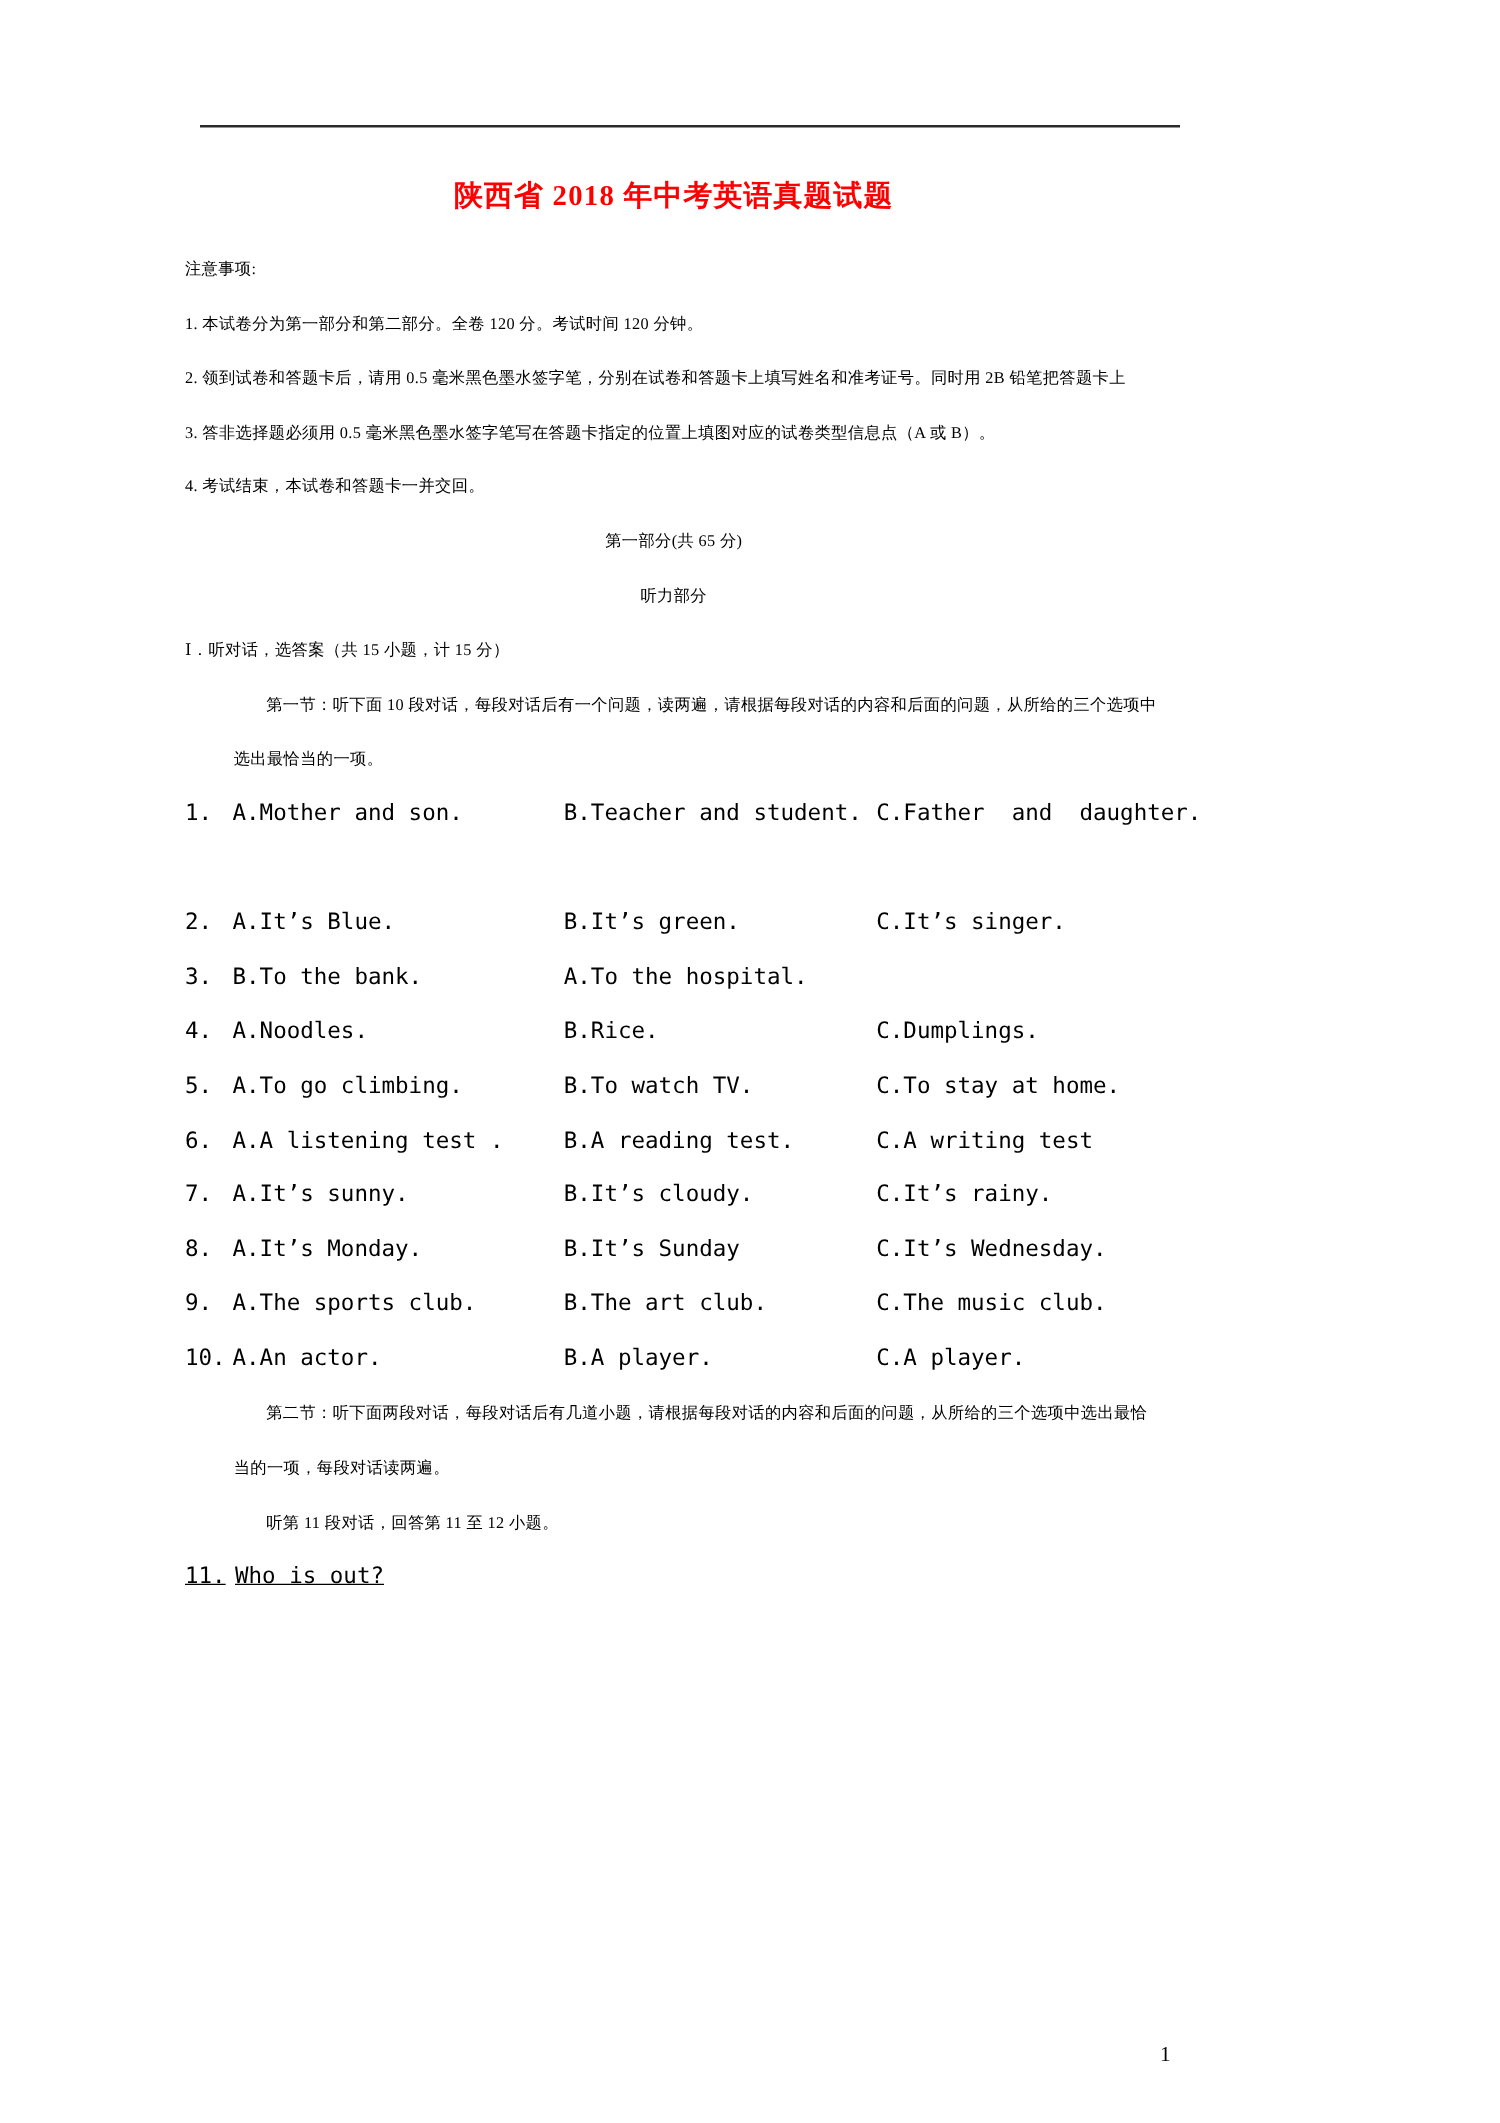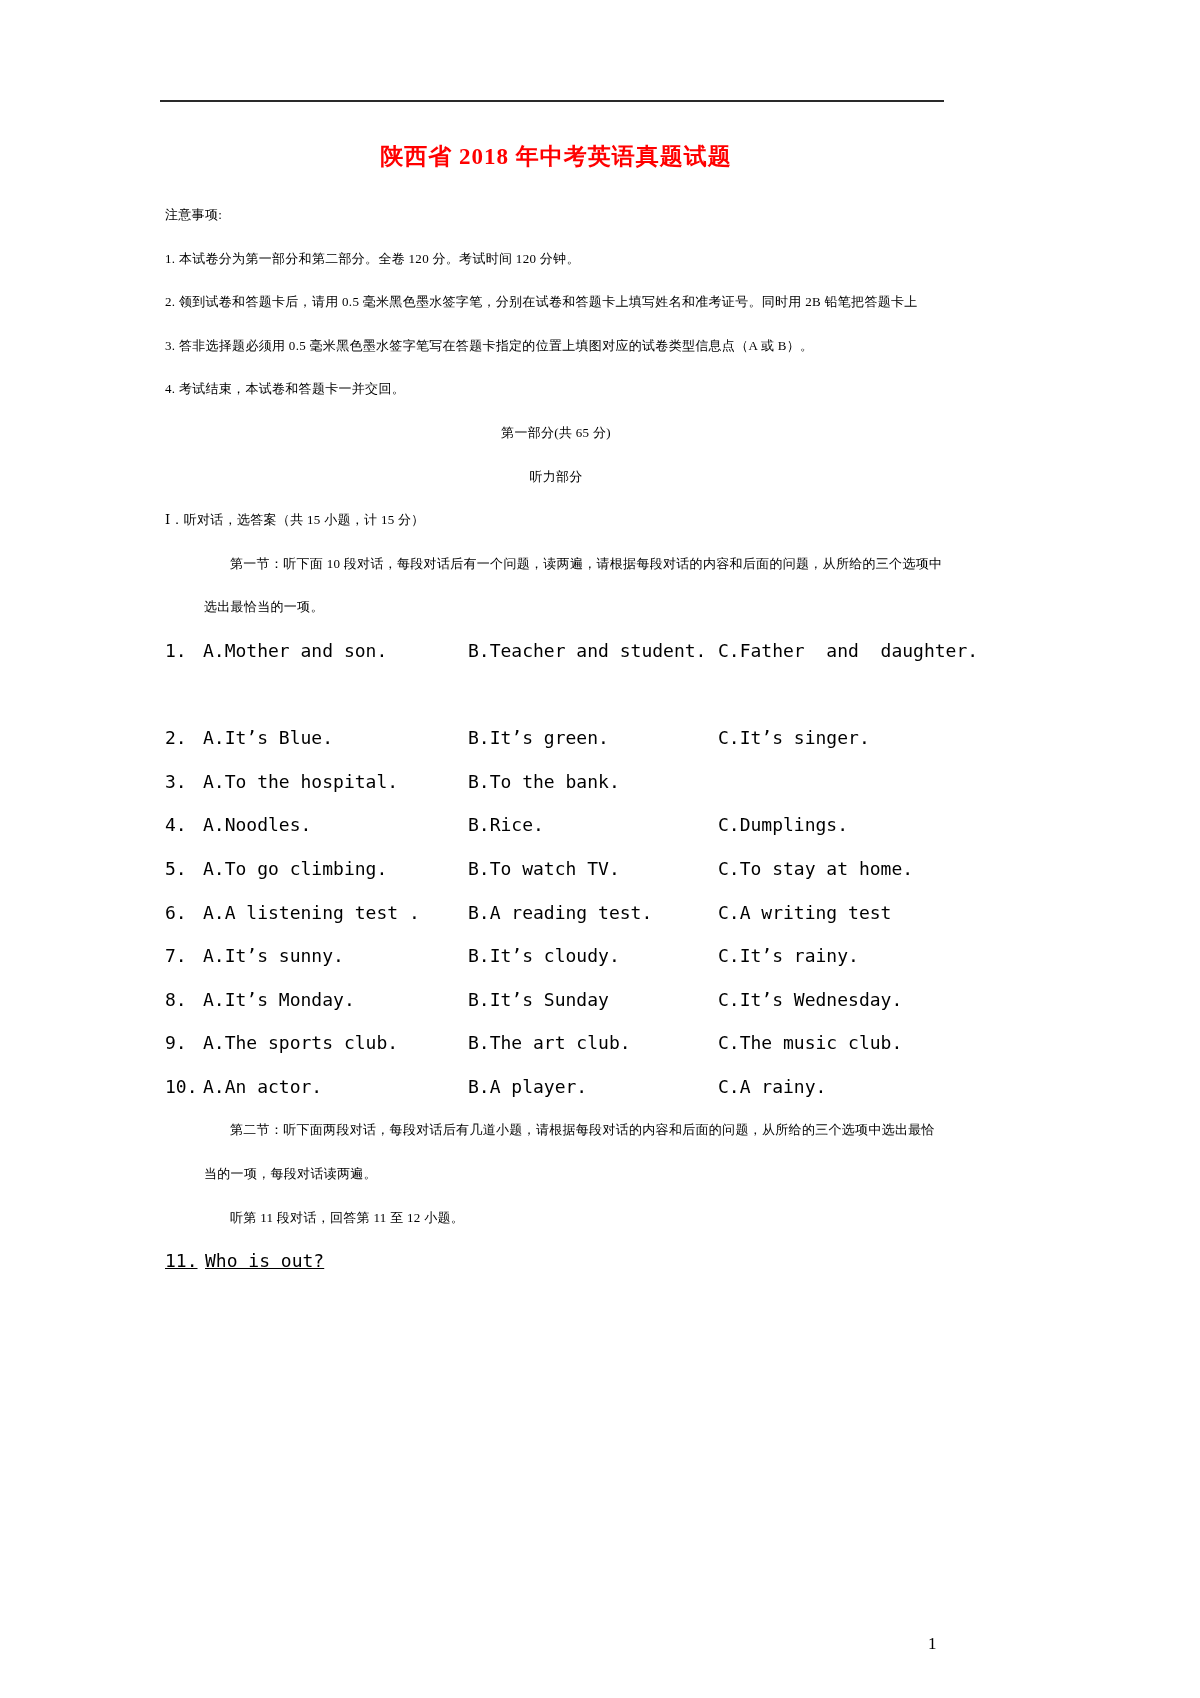--- a/index.html
+++ b/index.html
@@ -14,21 +14,21 @@
   }
   .top-rule {
     position: absolute;
     left: 160px;
     top: 100px;
     width: 784px;
     border-top: 2px solid #2a2a2a;
   }
   .content {
     position: absolute;
-    left: 165px;
+    left: 148px;
     top: 141px;
     width: 782px;
   }
   .doc-title {
     margin: 0 0 20px 0;
     text-align: center;
     color: #ff0000;
     font-size: 23px;
     font-weight: bold;
     letter-spacing: 1px;
@@ -110,22 +110,22 @@
 
     <div class="qrow">
       <span class="qnum">2.</span>
       <span class="opt">A.It’s Blue.</span>
       <span class="opt">B.It’s green.</span>
       <span class="opt">C.It’s singer.</span>
     </div>
 
     <div class="qrow">
       <span class="qnum">3.</span>
+      <span class="opt">B.To the bank.</span>
       <span class="opt">A.To the hospital.</span>
-      <span class="opt">B.To the bank.</span>
     </div>
 
     <div class="qrow">
       <span class="qnum">4.</span>
       <span class="opt">A.Noodles.</span>
       <span class="opt">B.Rice.</span>
       <span class="opt">C.Dumplings.</span>
     </div>
 
     <div class="qrow">
@@ -160,21 +160,21 @@
       <span class="qnum">9.</span>
       <span class="opt">A.The sports club.</span>
       <span class="opt">B.The art club.</span>
       <span class="opt">C.The music club.</span>
     </div>
 
     <div class="qrow">
       <span class="qnum">10.</span>
       <span class="opt">A.An actor.</span>
       <span class="opt">B.A player.</span>
-      <span class="opt">C.A rainy.</span>
+      <span class="opt">C.A player.</span>
     </div>
 
     <p class="para indent2">第二节：听下面两段对话，每段对话后有几道小题，请根据每段对话的内容和后面的问题，从所给的三个选项中选出最恰当的一项，每段对话读两遍。</p>
     <p class="para indent2">听第 11 段对话，回答第 11 至 12 小题。</p>
 
     <div class="q11row">
       <span class="qnum">11.</span>
       <span>Who is out?</span>
     </div>
 

